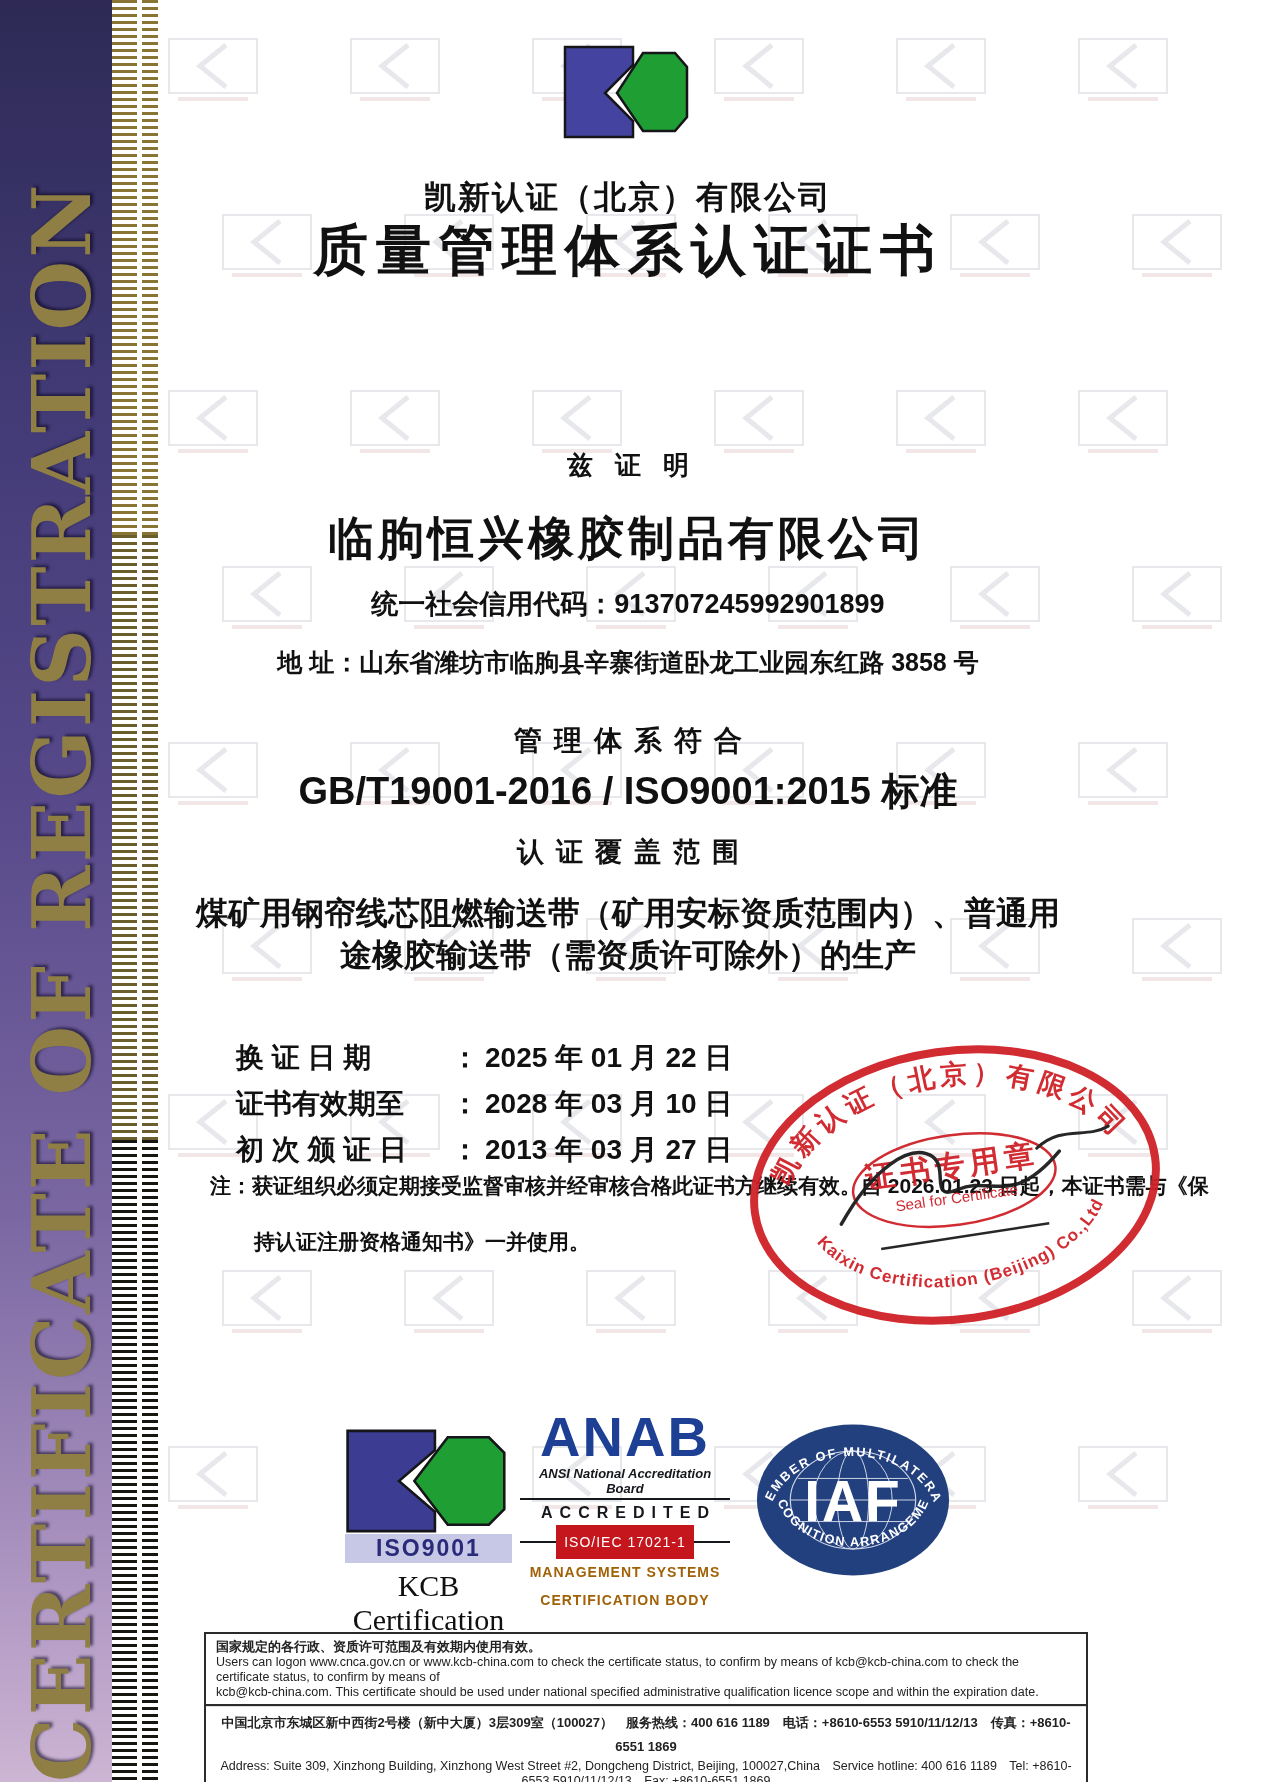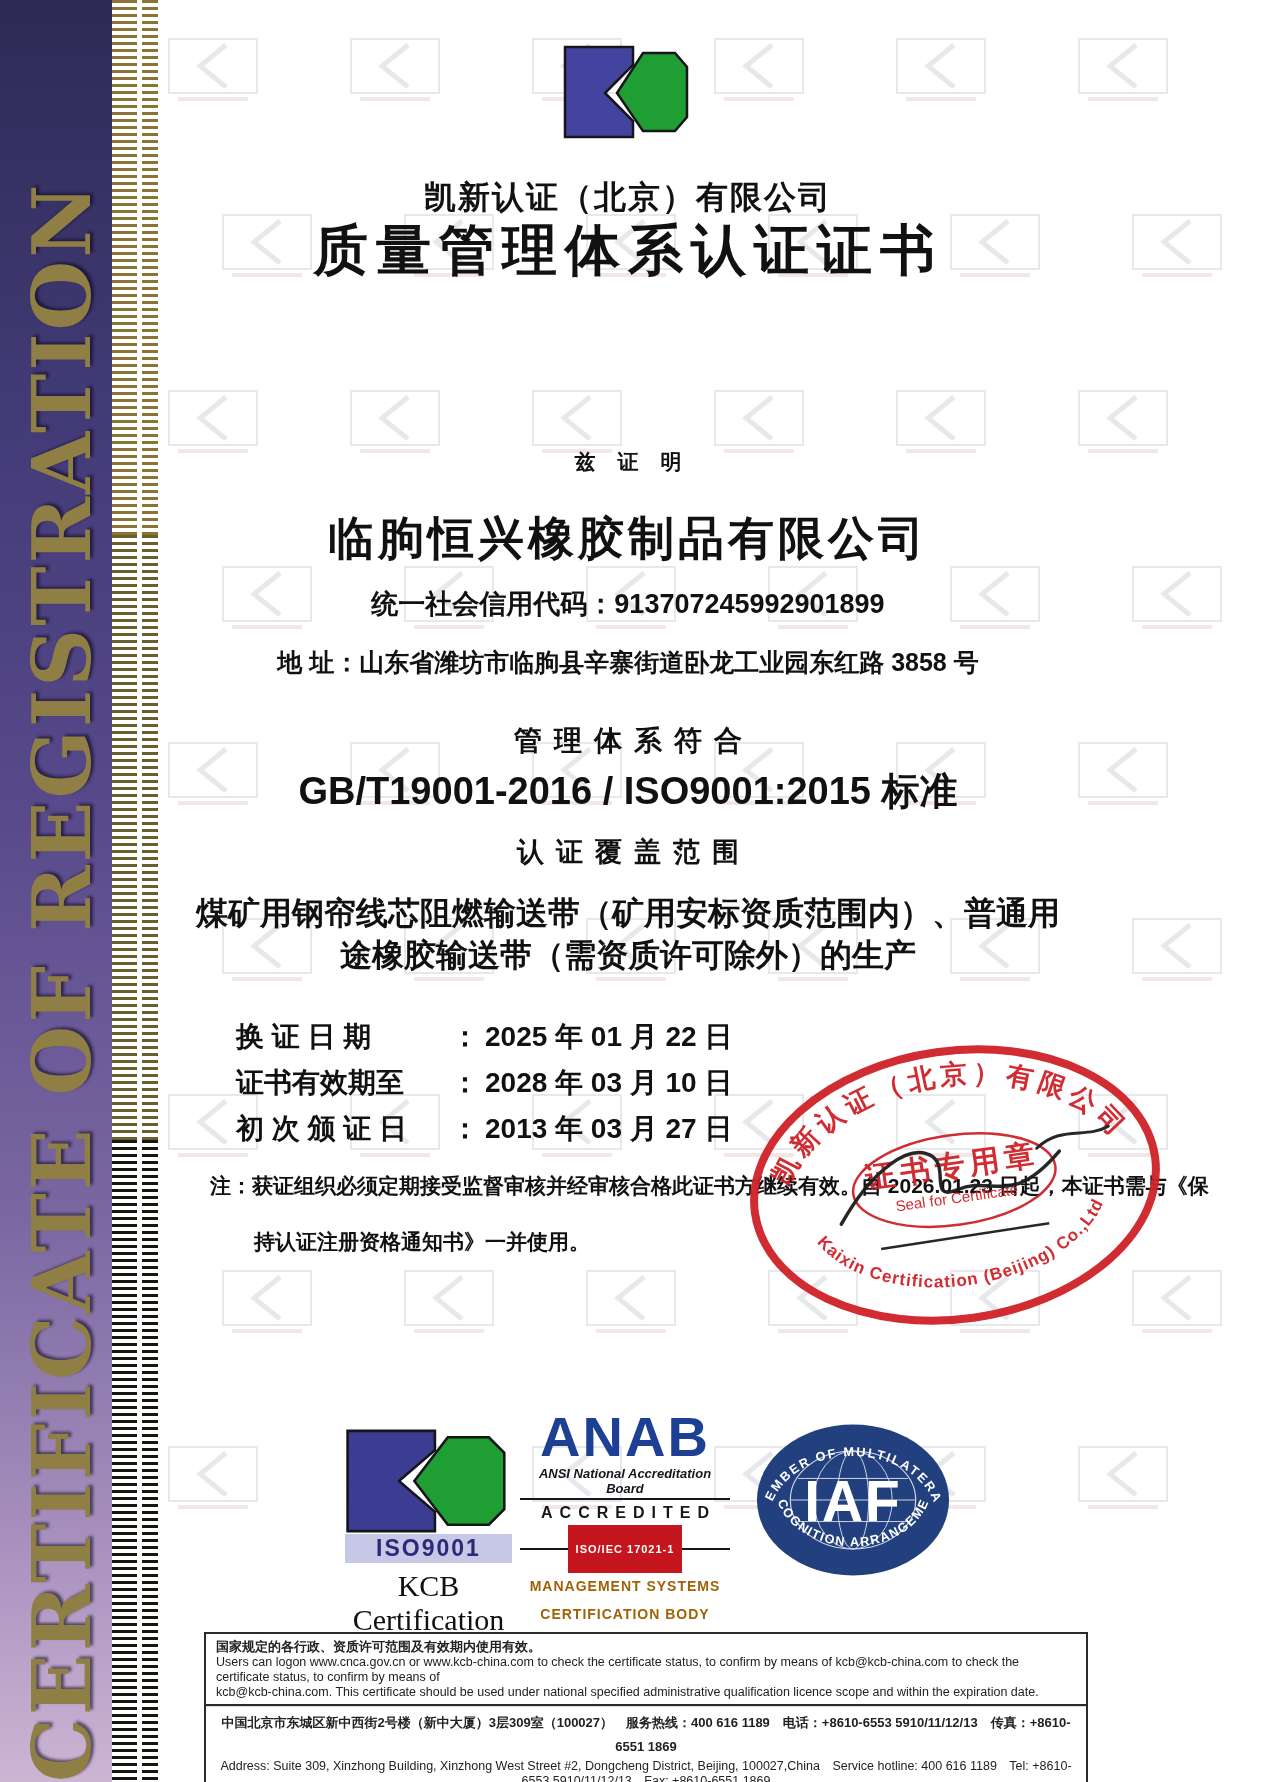--- a/index.html
+++ b/index.html
@@ -31,48 +31,48 @@
   
   .content { position:absolute; left:158px; top:0; width:1121px; height:1782px; }
   .centercol { position:absolute; left:0; width:940px; text-align:center; }
   .wm-layer { position:absolute; left:0; top:0; width:1121px; height:1630px; opacity:.33; pointer-events:none; }
   .wm-cell { position:absolute; }
   .toplogo { top:34px; }
   .issuer { top:176px; font-size:32px; font-weight:900; letter-spacing:2px; }
   .title  { top:214px; font-size:55px; font-weight:900; letter-spacing:8px; }
   .regrow { position:absolute; top:393px; left:0; width:940px; text-align:right; font-size:24px; font-weight:bold; }
   .regrow .num { margin-left:28px; letter-spacing:1px; }
-  .certify { top:448px; font-size:21px; font-weight:900; letter-spacing:22px; text-indent:22px; }
+  .certify { top:448px; font-size:26px; font-weight:900; letter-spacing:22px; text-indent:22px; }
   .company { top:508px; font-size:46px; font-weight:900; letter-spacing:4px; }
   .credit  { top:586px; font-size:27px; font-weight:900; }
   .addr    { top:646px; font-size:25px; font-weight:900; }
   .conform { top:722px; font-size:28px; font-weight:900; letter-spacing:12px; text-indent:12px; }
   .standard{ top:766px; font-size:38px; font-weight:900; letter-spacing:0; }
   .scopettl{ top:834px; font-size:27px; font-weight:900; letter-spacing:12px; text-indent:12px; }
   .scope1  { top:892px; font-size:32px; font-weight:900; }
   .scope2  { top:934px; font-size:32px; font-weight:900; }
   .dates { position:absolute; left:78px; top:1018px; }
   .daterow { display:flex; align-items:baseline; height:46px; font-size:28px; font-weight:900; }
-  .daterow .lbl { width:215px; }
+  .daterow .lbl { width:215px;margin-top:21px; }
   .daterow .col { width:34px; }
   .note { position:absolute; left:52px; top:1158px; width:1060px; font-size:21px; font-weight:900; line-height:56px; }
   .note .l2 { padding-left:44px; }
   
   .seal { position:absolute; left:587px; top:1040px; width:420px; height:290px; transform:rotate(-8deg); opacity:.95; z-index:5; }
   
   .kcb2 { position:absolute; left:187px; top:1428px; width:167px; text-align:center; }
   .kcb2 .strip { margin-top:-4px; background:#c7c7e6; color:#2a2a7a; font-weight:bold; font-size:23px; letter-spacing:2px; padding:1px 0; }
   .kcb2 .cap { margin-top:6px; font-family:"Liberation Serif","DejaVu Serif",serif; font-size:30px; color:#101010; }
   .anab { position:absolute; left:362px; top:1408px; width:210px; text-align:center; }
   .anab .brand { position:relative; font-size:56px; font-weight:900; color:#1d3f94; letter-spacing:2px; line-height:58px; z-index:1; }
   .anab .sub { font-size:13px; font-weight:bold; font-style:italic; color:#14171c; border-bottom:2px solid #14171c; padding-bottom:2px; }
   .anab .acc { font-size:16px; font-weight:bold; letter-spacing:7px; text-indent:7px; margin-top:4px; color:#14171c; }
   .anab .chiprow { display:flex; align-items:center; margin-top:3px; }
   .anab .chiprow .rule { flex:1; height:2px; background:#14171c; }
-  .anab .chip { background:#c4161c; color:#fff; font-size:11px; font-weight:bold; padding:18px 8px; letter-spacing:1px; }
+  .anab .chip { background:#c4161c; color:#fff; font-size:14px; font-weight:normal; padding:9px 8px; letter-spacing:1px; }
   .anab .ms { font-size:14px; font-weight:900; margin-top:5px; letter-spacing:1px; color:#a16207; }
   .iaf { position:absolute; left:597px; top:1422px; }
   
   .fbox { position:absolute; left:46px; width:884px; border:2px solid #2b2b2b; padding:5px 10px; box-sizing:border-box; background:rgba(255,255,255,.85); }
   .fbox1 { top:1632px; }
   .fbox2 { top:1704px; text-align:center; }
   .fcn { font-size:13px; font-weight:bold; line-height:16px; color:#222; }
   .fen { font-size:12.5px; line-height:15px; color:#222; }
   .fbox2 .fcn { line-height:24px; }
   .fbox2 .fen { line-height:15px; }

